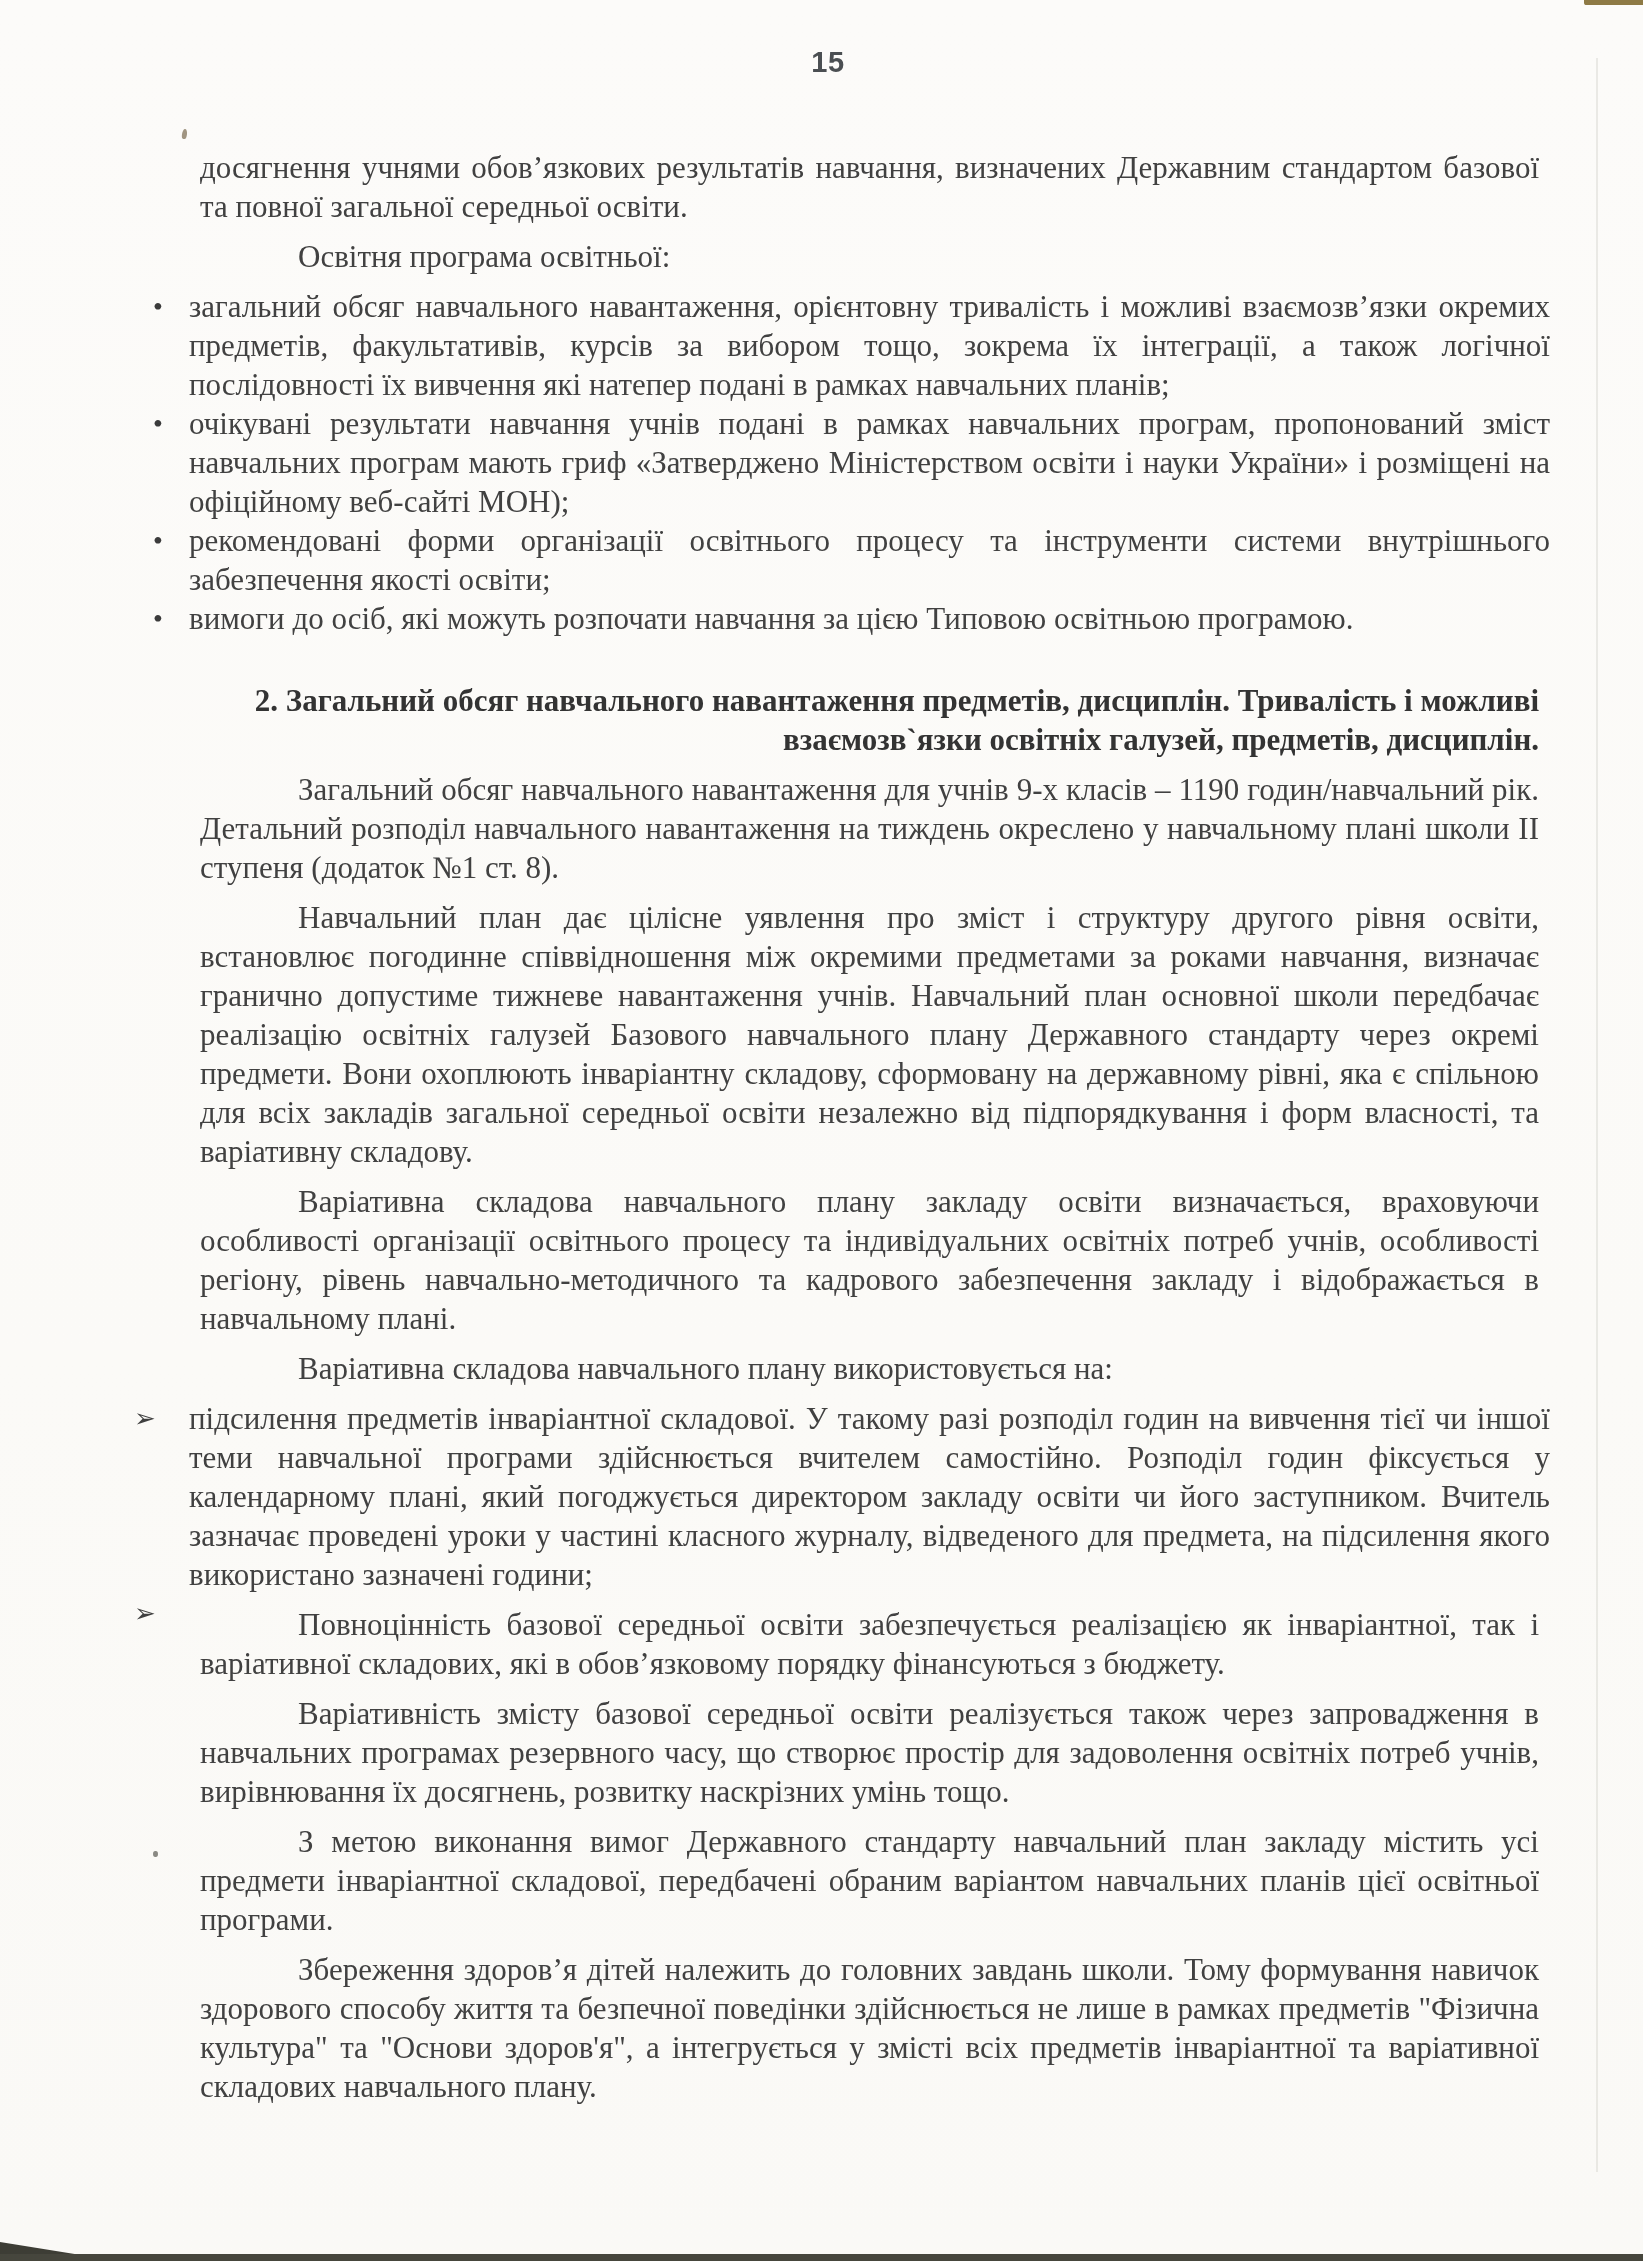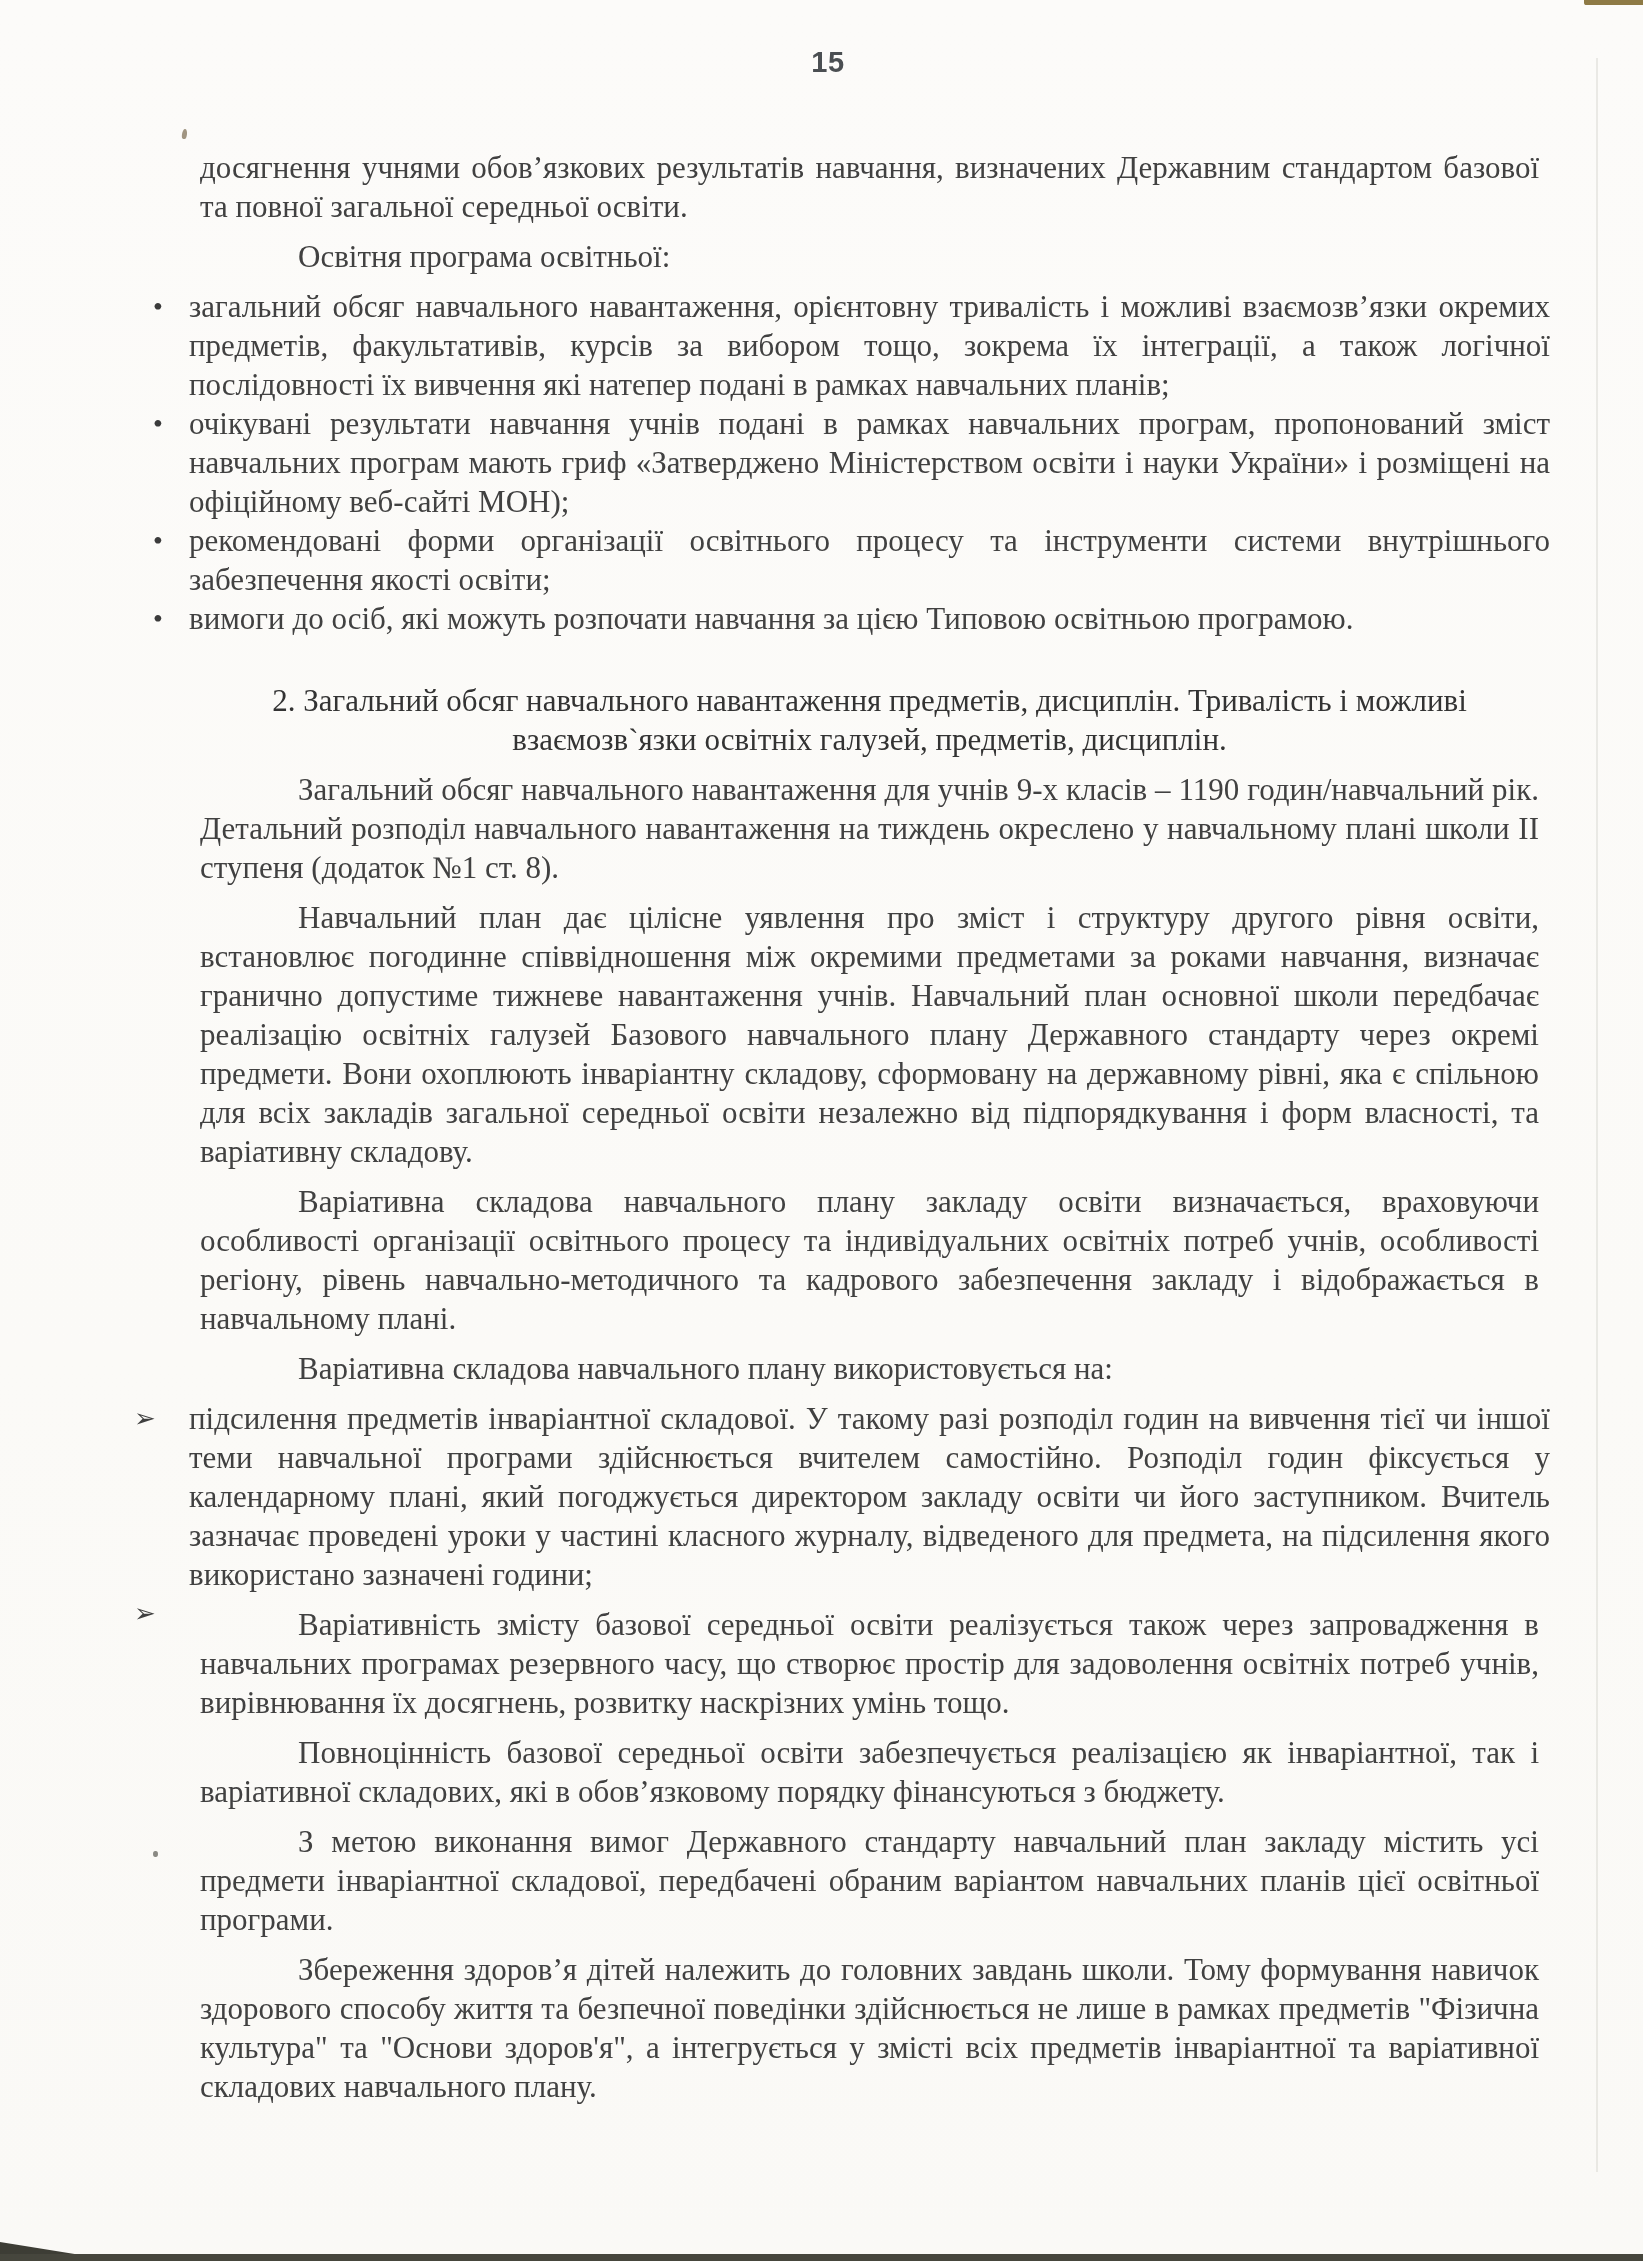--- a/index.html
+++ b/index.html
@@ -37,21 +37,21 @@
   }
   .content p{margin:11px;}
   .indent{text-indent:98px;}
 
   .li{position:relative;}
   .li .marker{position:absolute;top:0;text-indent:0;}
   .dot-marker{left:-36px;font-size:28px;color:#3b3b3b;}
   .arrow-marker{left:-55px;font-family:"DejaVu Sans", sans-serif;font-size:26px;color:#3f3f3f;top:1.3px;}
 
   .heading{
-    font-weight:normal;text-align:center;color:#333;
+    font-weight:bold;text-align:right;color:#333;
     text-indent:0;
   }
   .heading-2{margin-top:43px !important;}
   .heading-3{margin-top:75px !important;}
 </style>
 </head>
 <body>
 
 <div class="scan-page">
 
@@ -96,23 +96,23 @@
     <p class="indent">Варіативна складова навчального плану використовується на:</p>
 
     <div class="li">
       <span class="marker arrow-marker">➢</span>
       <span>підсилення предметів інваріантної складової. У такому разі розподіл годин на вивчення тієї чи іншої теми навчальної програми здійснюється вчителем самостійно. Розподіл годин фіксується у календарному плані, який погоджується директором закладу освіти чи його заступником. Вчитель зазначає проведені уроки у частині класного журналу, відведеного для предмета, на підсилення якого використано зазначені години;</span>
     </div>
     <div class="li">
       <span class="marker arrow-marker">➢</span>
     </div>
 
+    <p class="indent">Повноцінність базової середньої освіти забезпечується реалізацією як інваріантної, так і варіативної складових, які в обов’язковому порядку фінансуються з бюджету.</p>
+
     <p class="indent">Варіативність змісту базової середньої освіти реалізується також через запровадження в навчальних програмах резервного часу, що створює простір для задоволення освітніх потреб учнів, вирівнювання їх досягнень, розвитку наскрізних умінь тощо.</p>
-
-    <p class="indent">Повноцінність базової середньої освіти забезпечується реалізацією як інваріантної, так і варіативної складових, які в обов’язковому порядку фінансуються з бюджету.</p>
 
     <p class="indent">З метою виконання вимог Державного стандарту навчальний  план закладу  містить усі предмети інваріантної складової, передбачені обраним варіантом навчальних планів цієї освітньої програми.</p>
 
 
     <p class="indent">Збереження здоров’я дітей належить до головних завдань школи. Тому формування навичок здорового способу життя та безпечної поведінки здійснюється не лише в рамках предметів "Фізична культура" та "Основи здоров'я", а інтегрується у змісті всіх предметів інваріантної та варіативної складових навчального плану.</p>
 
 
   </div>
 
   <div class="scan-bottom-wedge"></div>

